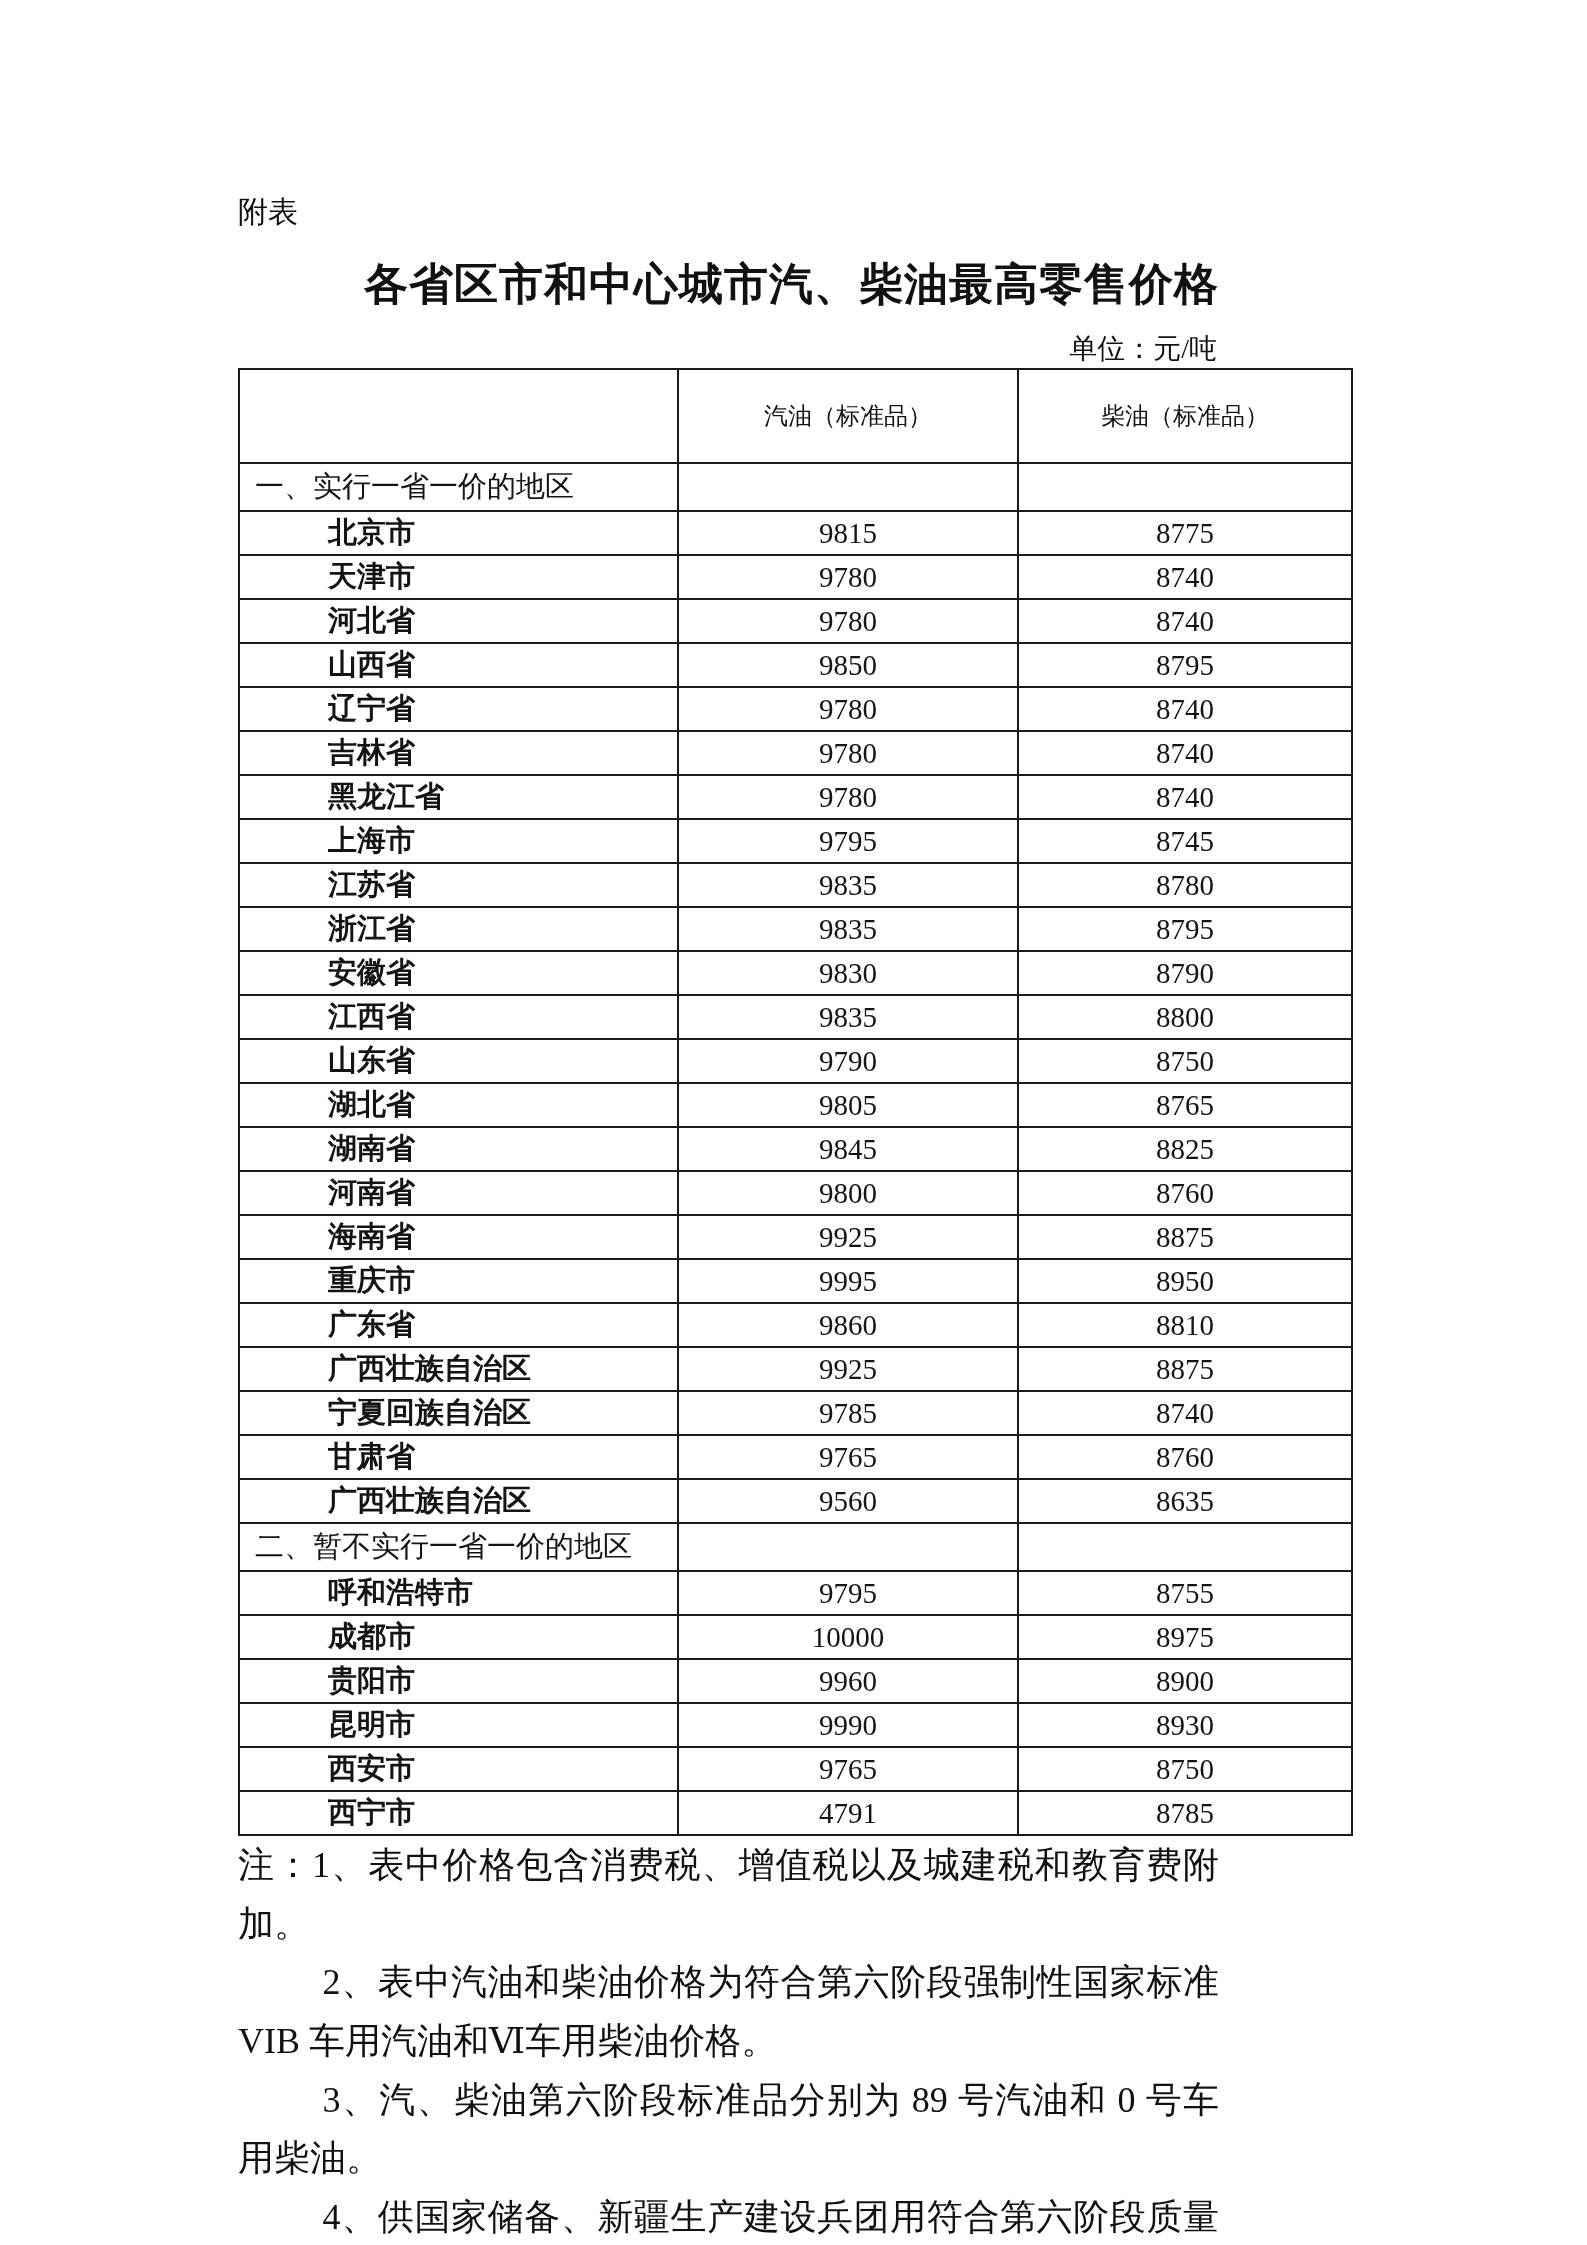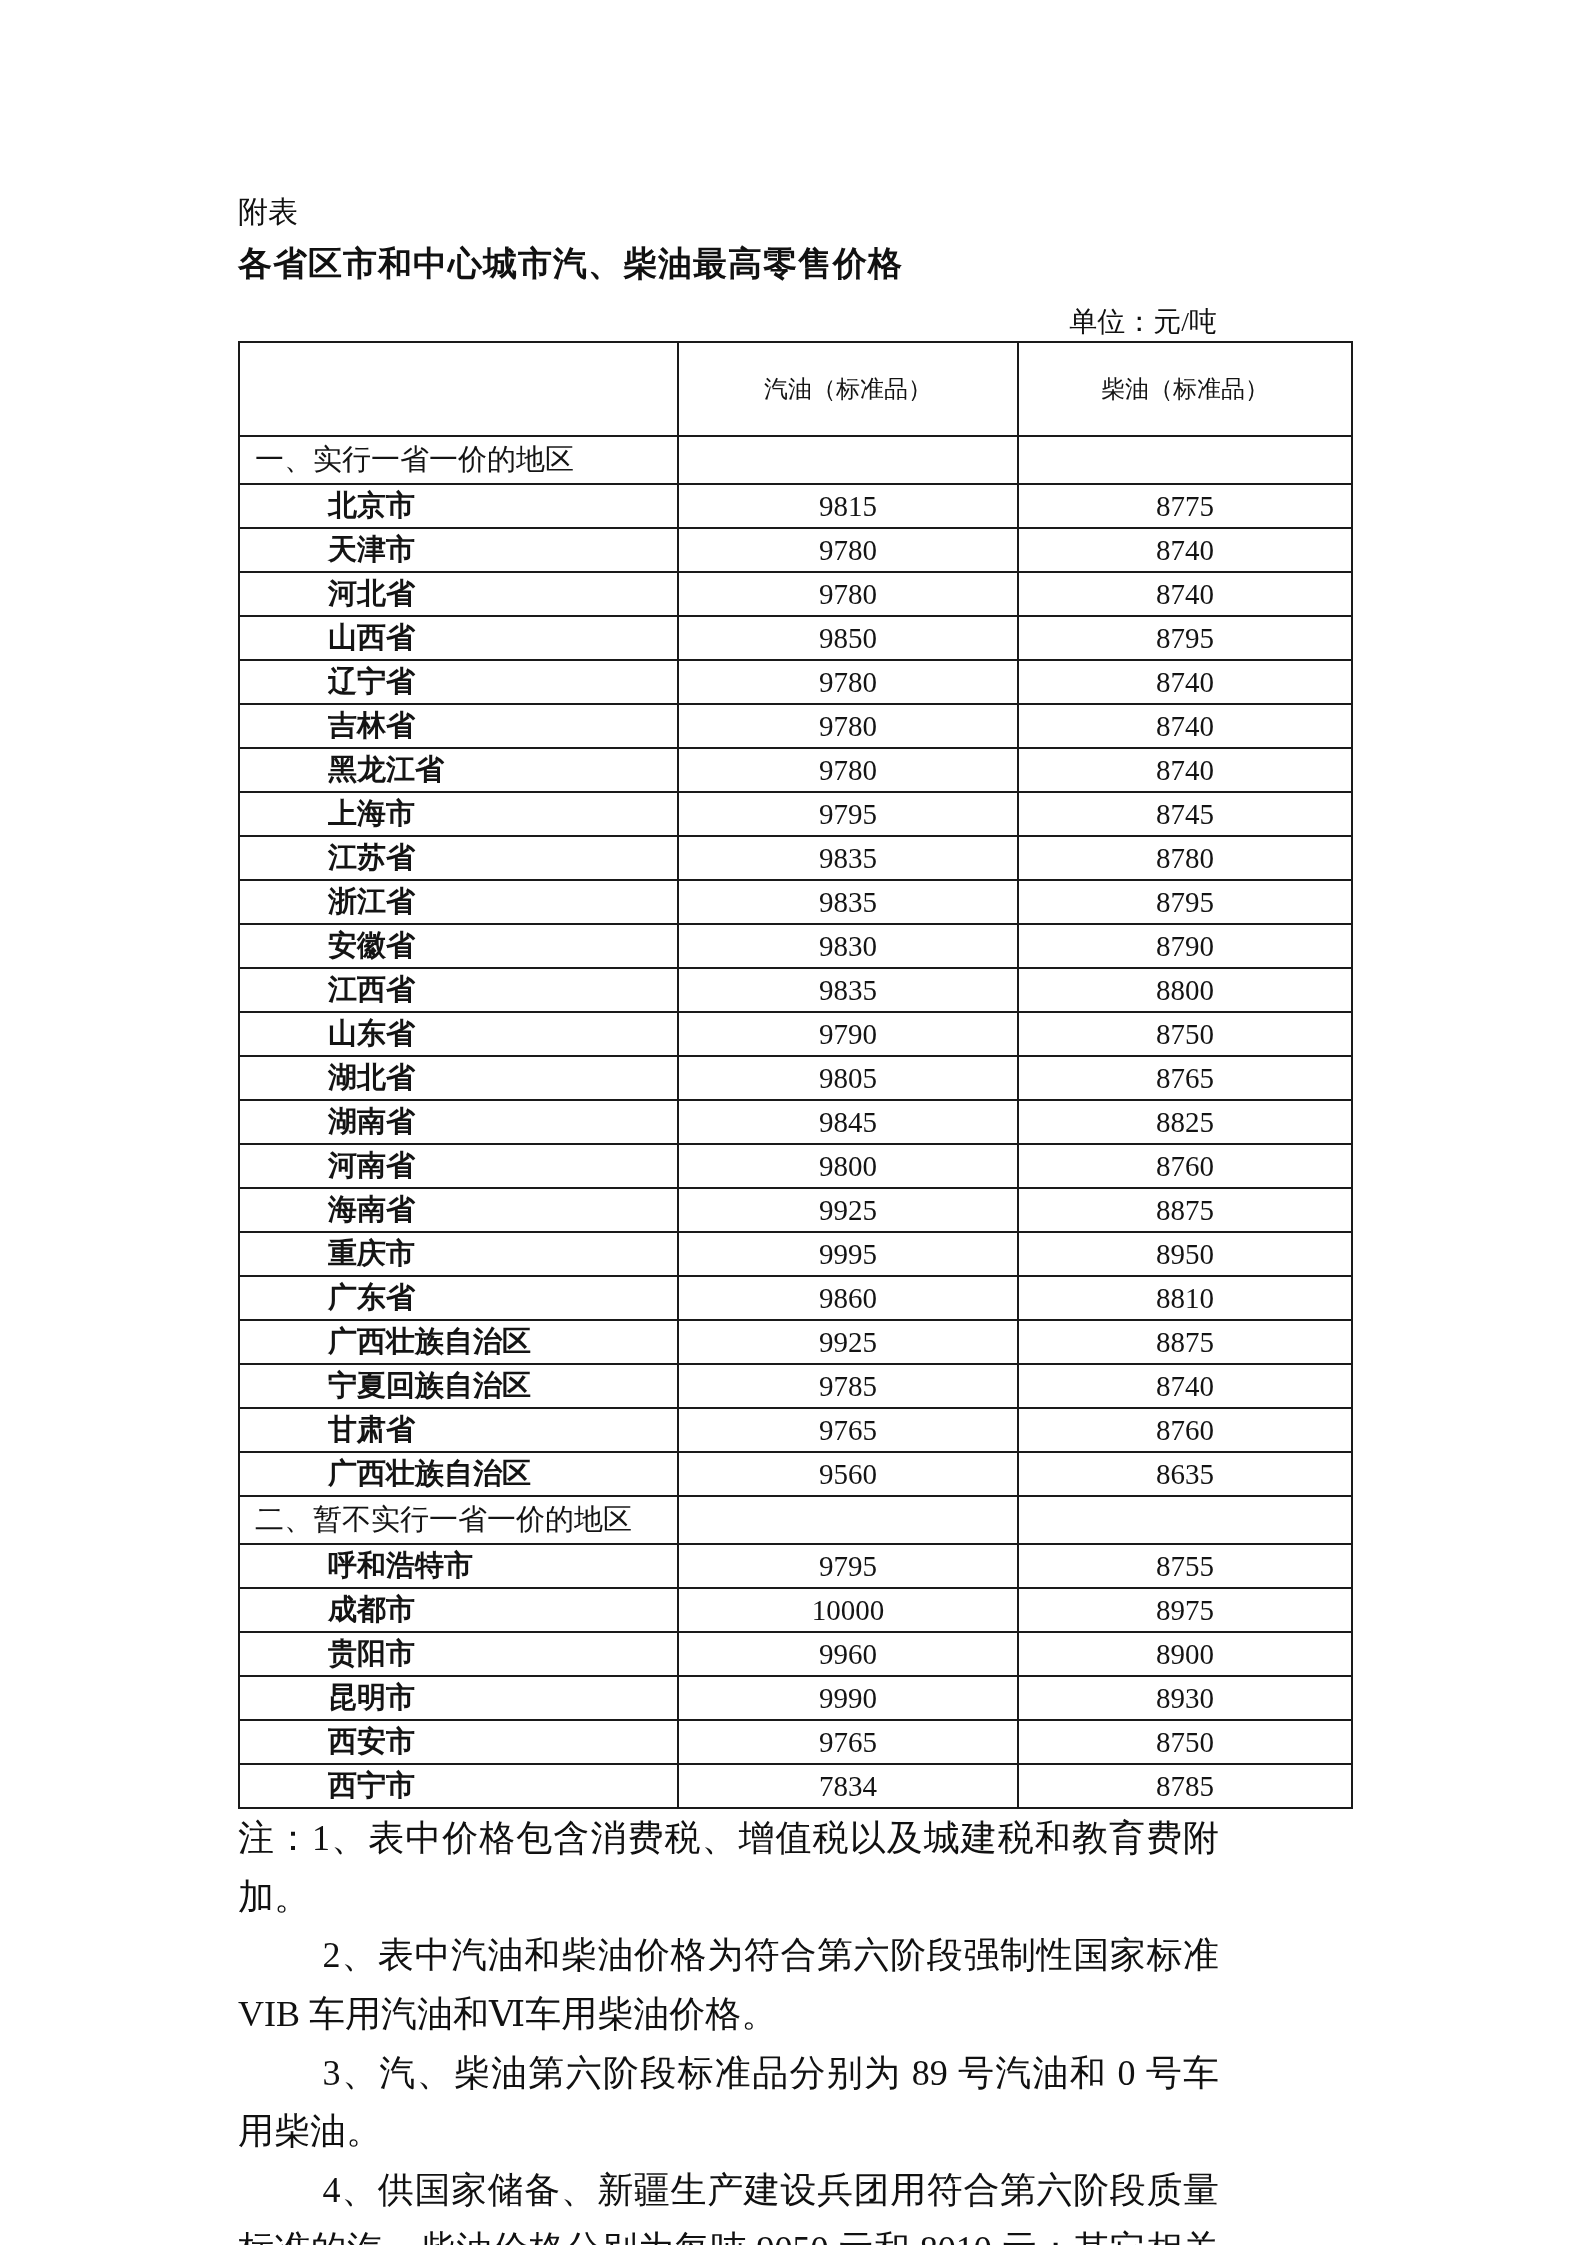--- a/index.html
+++ b/index.html
@@ -18,24 +18,24 @@
     left: 238px;
     top: 0;
     width: 981px;
   }
   .appendix-label {
     margin-top: 192px;
     font-size: 30px;
     text-align: left;
   }
   .doc-title {
-    margin-top: 8px;
-    font-size: 34px;
+    margin-top: 22px;
+    font-size: 44px;
     font-weight: bold;
-    text-align: left;
+    text-align: right;
     font-family: "Liberation Sans", "DejaVu Sans", sans-serif;
     letter-spacing: 1px;
   }
   .unit-line {
     margin-top: 16px;
     padding-right: 2px;
     font-size: 28px;
     text-align: right;
   }
   table.price-table {
@@ -242,21 +242,21 @@
             <td class="value-cell">9990</td>
             <td class="value-cell">8930</td>
           </tr>
           <tr>
             <td class="region-cell">西安市</td>
             <td class="value-cell">9765</td>
             <td class="value-cell">8750</td>
           </tr>
           <tr>
             <td class="region-cell">西宁市</td>
-            <td class="value-cell">7834</td>
+            <td class="value-cell">4791</td>
             <td class="value-cell">8785</td>
           </tr>
         </tbody>
     </table>
 
     <div class="notes">
       <p>注：1、表中价格包含消费税、增值税以及城建税和教育费附加。</p>
       <p class="indent">2、表中汽油和柴油价格为符合第六阶段强制性国家标准 VIB 车用汽油和Ⅵ车用柴油价格。</p>
       <p class="indent">3、汽、柴油第六阶段标准品分别为 89 号汽油和 0 号车用柴油。</p>
       <p class="indent">4、供国家储备、新疆生产建设兵团用符合第六阶段质量标准的汽、柴油价格分别为每吨 9050 元和 8010 元；其它相关成品油价格政策按《石油价格管理办法》规定执行。</p>

